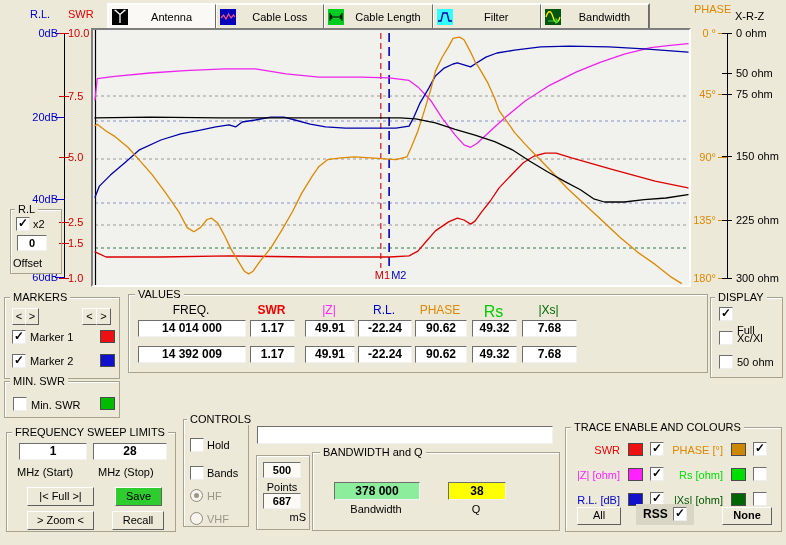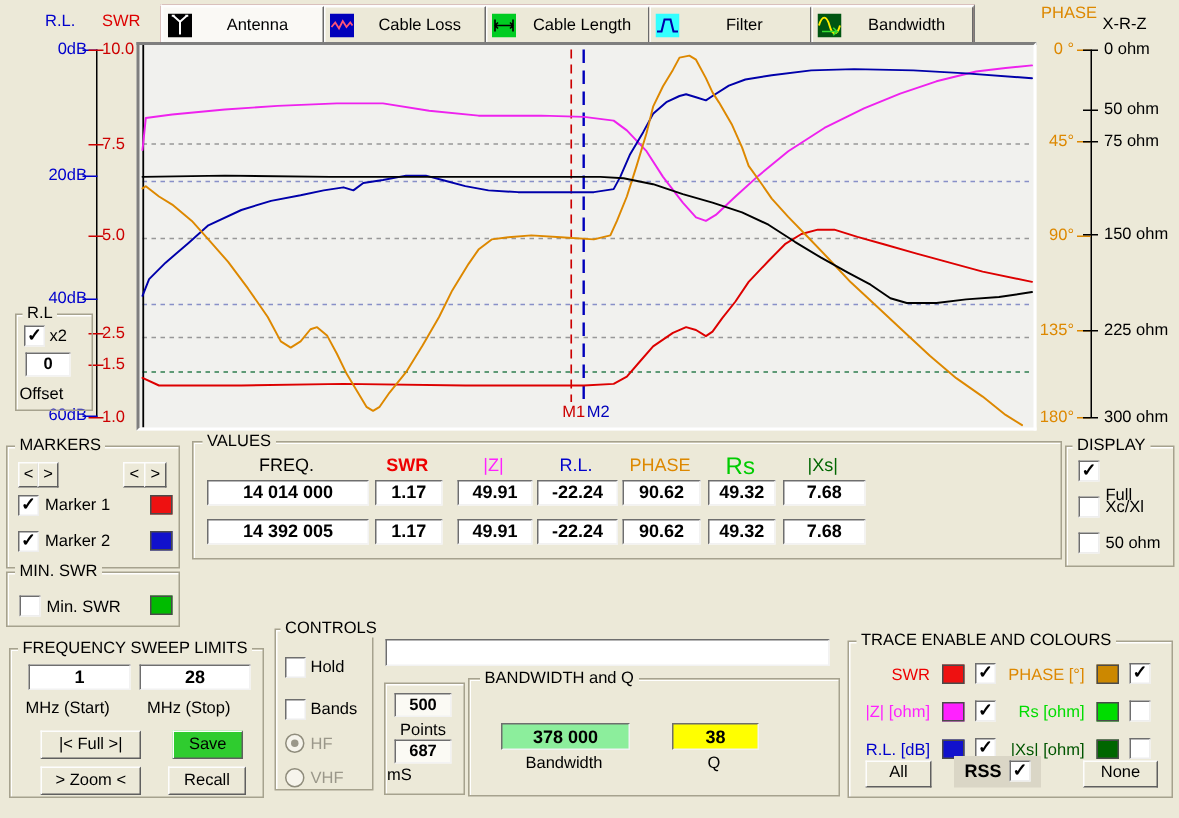--- a/index.html
+++ b/index.html
@@ -12,21 +12,21 @@
        text-align:center;font-weight:bold;font-size:12px;}
   .btn{position:absolute;background:#ECE9D8;border:1px solid;border-color:#fdfdfd #5f5f5f #5f5f5f #fdfdfd;
        text-align:center;font-size:11px;cursor:default;}
   .cbx{position:absolute;width:12px;height:12px;background:#fff;border:1px solid;
        border-color:#6e6e6e #eee #eee #6e6e6e;font-size:12px;line-height:11px;text-align:center;font-weight:bold;}
   .rad{position:absolute;width:11px;height:11px;border-radius:50%;background:#f6f4ec;border:1px solid #8f8c7c;}
   .rdot{position:absolute;left:3px;top:3px;width:5px;height:5px;border-radius:50%;background:#9a978a;}
   .sw{position:absolute;width:13px;height:11px;border:1px solid #4a4a4a;}
   .lbl{position:absolute;white-space:nowrap;}
   .tbar{position:absolute;left:107px;top:3px;width:541px;height:26px;display:flex;
-        border:1px solid;border-color:#fdfdfd #777 #777 #fdfdfd;background:#7f1d1d;}
+        border:1px solid;border-color:#fdfdfd #777 #777 #fdfdfd;background:#eab308;}
   .tbtn{flex:1;display:flex;align-items:center;border:1px solid;border-color:#fdfdfd #6a6a6a #6a6a6a #fdfdfd;
         background:#ECE9D8;overflow:hidden;}
   .tbtn.active{background:#FAF9F5;}
   .tlabel{flex:1;text-align:center;font-size:11px;}
   .ticon{width:16px;height:16px;margin-left:3px;flex:0 0 16px;}
   .plot{position:absolute;left:91px;top:28px;width:596px;height:255px;background:#F1F1EE;
         border:2px solid;border-color:#7e7e7e #ffffff #ffffff #7e7e7e;}
 </style>
 </head>
 <body>
@@ -163,21 +163,21 @@
       <div style="position: absolute; white-space: nowrap; left: 400px; top: 303px; width: 80px; text-align: center; font-size: 12px; color: rgb(221, 136, 0);">PHASE</div>
       <div style="position: absolute; white-space: nowrap; left: 453.5px; top: 303px; width: 80px; text-align: center; font-size: 16px; color: rgb(0, 204, 0);">Rs</div>
       <div style="position: absolute; white-space: nowrap; left: 508.5px; top: 303px; width: 80px; text-align: center; font-size: 12px; color: rgb(0, 102, 0);">|Xs|</div>
       <div style="position: absolute; white-space: nowrap; left: 138px; top: 320px; width: 106px; height: 15px; line-height: 15px; background: rgb(255, 255, 255); border-width: 1px; border-style: solid; border-image: initial; border-color: rgb(110, 110, 110) rgb(242, 242, 242) rgb(242, 242, 242) rgb(110, 110, 110); text-align: center; font-weight: bold; font-size: 12px;">14 014 000</div>
       <div style="position: absolute; white-space: nowrap; left: 250px; top: 320px; width: 43px; height: 15px; line-height: 15px; background: rgb(255, 255, 255); border-width: 1px; border-style: solid; border-image: initial; border-color: rgb(110, 110, 110) rgb(242, 242, 242) rgb(242, 242, 242) rgb(110, 110, 110); text-align: center; font-weight: bold; font-size: 12px;">1.17</div>
       <div style="position: absolute; white-space: nowrap; left: 305px; top: 320px; width: 48px; height: 15px; line-height: 15px; background: rgb(255, 255, 255); border-width: 1px; border-style: solid; border-image: initial; border-color: rgb(110, 110, 110) rgb(242, 242, 242) rgb(242, 242, 242) rgb(110, 110, 110); text-align: center; font-weight: bold; font-size: 12px;">49.91</div>
       <div style="position: absolute; white-space: nowrap; left: 358px; top: 320px; width: 52px; height: 15px; line-height: 15px; background: rgb(255, 255, 255); border-width: 1px; border-style: solid; border-image: initial; border-color: rgb(110, 110, 110) rgb(242, 242, 242) rgb(242, 242, 242) rgb(110, 110, 110); text-align: center; font-weight: bold; font-size: 12px;">-22.24</div>
       <div style="position: absolute; white-space: nowrap; left: 415px; top: 320px; width: 50px; height: 15px; line-height: 15px; background: rgb(255, 255, 255); border-width: 1px; border-style: solid; border-image: initial; border-color: rgb(110, 110, 110) rgb(242, 242, 242) rgb(242, 242, 242) rgb(110, 110, 110); text-align: center; font-weight: bold; font-size: 12px;">90.62</div>
       <div style="position: absolute; white-space: nowrap; left: 472px; top: 320px; width: 43px; height: 15px; line-height: 15px; background: rgb(255, 255, 255); border-width: 1px; border-style: solid; border-image: initial; border-color: rgb(110, 110, 110) rgb(242, 242, 242) rgb(242, 242, 242) rgb(110, 110, 110); text-align: center; font-weight: bold; font-size: 12px;">49.32</div>
       <div style="position: absolute; white-space: nowrap; left: 522px; top: 320px; width: 53px; height: 15px; line-height: 15px; background: rgb(255, 255, 255); border-width: 1px; border-style: solid; border-image: initial; border-color: rgb(110, 110, 110) rgb(242, 242, 242) rgb(242, 242, 242) rgb(110, 110, 110); text-align: center; font-weight: bold; font-size: 12px;">7.68</div>
-      <div style="position: absolute; white-space: nowrap; left: 138px; top: 346px; width: 106px; height: 15px; line-height: 15px; background: rgb(255, 255, 255); border-width: 1px; border-style: solid; border-image: initial; border-color: rgb(110, 110, 110) rgb(242, 242, 242) rgb(242, 242, 242) rgb(110, 110, 110); text-align: center; font-weight: bold; font-size: 12px;">14 392 005</div>
+      <div style="position: absolute; white-space: nowrap; left: 138px; top: 346px; width: 106px; height: 15px; line-height: 15px; background: rgb(255, 255, 255); border-width: 1px; border-style: solid; border-image: initial; border-color: rgb(110, 110, 110) rgb(242, 242, 242) rgb(242, 242, 242) rgb(110, 110, 110); text-align: center; font-weight: bold; font-size: 12px;">14 392 009</div>
       <div style="position: absolute; white-space: nowrap; left: 250px; top: 346px; width: 43px; height: 15px; line-height: 15px; background: rgb(255, 255, 255); border-width: 1px; border-style: solid; border-image: initial; border-color: rgb(110, 110, 110) rgb(242, 242, 242) rgb(242, 242, 242) rgb(110, 110, 110); text-align: center; font-weight: bold; font-size: 12px;">1.17</div>
       <div style="position: absolute; white-space: nowrap; left: 305px; top: 346px; width: 48px; height: 15px; line-height: 15px; background: rgb(255, 255, 255); border-width: 1px; border-style: solid; border-image: initial; border-color: rgb(110, 110, 110) rgb(242, 242, 242) rgb(242, 242, 242) rgb(110, 110, 110); text-align: center; font-weight: bold; font-size: 12px;">49.91</div>
       <div style="position: absolute; white-space: nowrap; left: 358px; top: 346px; width: 52px; height: 15px; line-height: 15px; background: rgb(255, 255, 255); border-width: 1px; border-style: solid; border-image: initial; border-color: rgb(110, 110, 110) rgb(242, 242, 242) rgb(242, 242, 242) rgb(110, 110, 110); text-align: center; font-weight: bold; font-size: 12px;">-22.24</div>
       <div style="position: absolute; white-space: nowrap; left: 415px; top: 346px; width: 50px; height: 15px; line-height: 15px; background: rgb(255, 255, 255); border-width: 1px; border-style: solid; border-image: initial; border-color: rgb(110, 110, 110) rgb(242, 242, 242) rgb(242, 242, 242) rgb(110, 110, 110); text-align: center; font-weight: bold; font-size: 12px;">90.62</div>
       <div style="position: absolute; white-space: nowrap; left: 472px; top: 346px; width: 43px; height: 15px; line-height: 15px; background: rgb(255, 255, 255); border-width: 1px; border-style: solid; border-image: initial; border-color: rgb(110, 110, 110) rgb(242, 242, 242) rgb(242, 242, 242) rgb(110, 110, 110); text-align: center; font-weight: bold; font-size: 12px;">49.32</div>
       <div style="position: absolute; white-space: nowrap; left: 522px; top: 346px; width: 53px; height: 15px; line-height: 15px; background: rgb(255, 255, 255); border-width: 1px; border-style: solid; border-image: initial; border-color: rgb(110, 110, 110) rgb(242, 242, 242) rgb(242, 242, 242) rgb(110, 110, 110); text-align: center; font-weight: bold; font-size: 12px;">7.68</div>
     </div>
 
   <div class="gb" style="left:710px;top:297px;width:71px;height:79px;"></div>
   <span class="gbt" style="left:715px;top:291px;">DISPLAY</span>
@@ -211,21 +211,21 @@
       <span class="rdot"></span>
     </span>
   <span class="lbl" style="left:207px;top:490px;color:#9a978a;">HF</span>
   <span class="rad" style="left:190px;top:512px;"></span>
   <span class="lbl" style="left:207px;top:513px;color:#9a978a;">VHF</span>
 
   <div class="gb" style="left:256px;top:455px;width:52px;height:73px;"></div>
   <div class="inp" style="left:263px;top:462px;width:36px;height:14px;line-height:14px;font-size:11px;background:#FBFAF4;">500</div>
   <span class="lbl" style="left:258px;top:481px;width:48px;text-align:center;">Points</span>
   <div class="inp" style="left:263px;top:493px;width:36px;height:14px;line-height:14px;font-size:11px;background:#FBFAF4;">687</div>
-  <span class="lbl" style="left:258px;top:511px;width:48px;text-align:left;">mS</span>
+  <span class="lbl" style="left:258px;top:511px;width:48px;text-align:right;">mS</span>
 
   <div class="inp" style="left:257px;top:426px;width:294px;height:16px;line-height:16px;text-align:left;"></div>
 
   <div class="gb" style="left:312px;top:452px;width:246px;height:77px;"></div>
   <span class="gbt" style="left:320px;top:446px;">BANDWIDTH and Q</span>
   <div class="inp" id="bw-box" style="left: 334px; top: 482px; width: 84px; height: 16px; line-height: 16px; background: rgb(140, 238, 156);">378 000</div>
   <span class="lbl" style="left:334px;top:503px;width:84px;text-align:center;">Bandwidth</span>
   <div class="inp" id="q-box" style="left: 448px; top: 482px; width: 56px; height: 16px; line-height: 16px; background: rgb(255, 255, 0);">38</div>
   <span class="lbl" style="left:448px;top:503px;width:56px;text-align:center;">Q</span>
 
@@ -248,21 +248,21 @@
       <div style="position: absolute; white-space: nowrap; left: 628px; top: 493px; width: 13px; height: 11px; border: 1px solid rgb(74, 74, 74); background: rgb(17, 17, 204);"></div>
       <div style="position: absolute; white-space: nowrap; left: 650px; top: 492px; width: 12px; height: 12px; background: rgb(255, 255, 255); border-width: 1px; border-style: solid; border-image: initial; border-color: rgb(110, 110, 110) rgb(238, 238, 238) rgb(238, 238, 238) rgb(110, 110, 110); font-size: 12px; line-height: 11px; text-align: center; font-weight: bold;">✓</div>
       <div style="position: absolute; white-space: nowrap; left: 633px; top: 494px; width: 90px; text-align: right; color: rgb(0, 85, 0);">|Xs| [ohm]</div>
       <div style="position: absolute; white-space: nowrap; left: 731px; top: 493px; width: 13px; height: 11px; border: 1px solid rgb(74, 74, 74); background: rgb(0, 102, 0);"></div>
       <div style="position: absolute; white-space: nowrap; left: 753px; top: 492px; width: 12px; height: 12px; background: rgb(255, 255, 255); border-width: 1px; border-style: solid; border-image: initial; border-color: rgb(110, 110, 110) rgb(238, 238, 238) rgb(238, 238, 238) rgb(110, 110, 110); font-size: 12px; line-height: 11px; text-align: center; font-weight: bold;"></div>
     </div>
   <div class="btn" style="left:577px;top:507px;width:42px;height:16px;line-height:15px;">All</div>
   <div class="abs" style="left:636px;top:504px;width:58px;height:21px;background:#DAD6C6;"></div>
   <span class="lbl" style="left:643px;top:507px;font-weight:bold;font-size:12px;">RSS</span>
   <span class="cbx" id="cb-rss" style="left:673px;top:507px;">✓</span>
-  <div class="btn" style="left:722px;top:507px;width:48px;height:16px;line-height:15px;">None</div>
+  <div class="btn" style="left:722px;top:507px;width:48px;height:16px;line-height:15px;font-weight:bold;">None</div>
 
 <svg width="596" height="255" viewBox="93 30 596 255" style="position: absolute; left: 93px; top: 30px;">
       <line x1="95" y1="96" x2="688" y2="96" stroke="#989898" stroke-width="1" stroke-dasharray="3 3"></line>
       <line x1="95" y1="121" x2="688" y2="121" stroke="#8890C8" stroke-width="1" stroke-dasharray="3 3"></line>
       <line x1="95" y1="159" x2="688" y2="159" stroke="#989898" stroke-width="1" stroke-dasharray="3 3"></line>
       <line x1="95" y1="203" x2="688" y2="203" stroke="#8890C8" stroke-width="1" stroke-dasharray="3 3"></line>
       <line x1="95" y1="225" x2="688" y2="225" stroke="#989898" stroke-width="1" stroke-dasharray="3 3"></line>
       <line x1="95" y1="248" x2="688" y2="248" stroke="#2E7D4F" stroke-width="1" stroke-dasharray="3 3"></line>
       <line x1="95.5" y1="30" x2="95.5" y2="285" stroke="#000" stroke-width="1.2"></line>
       <line x1="380.82599999999996" y1="33" x2="380.82599999999996" y2="268" stroke="#CC0000" stroke-width="1.1" stroke-dasharray="6 4"></line>

